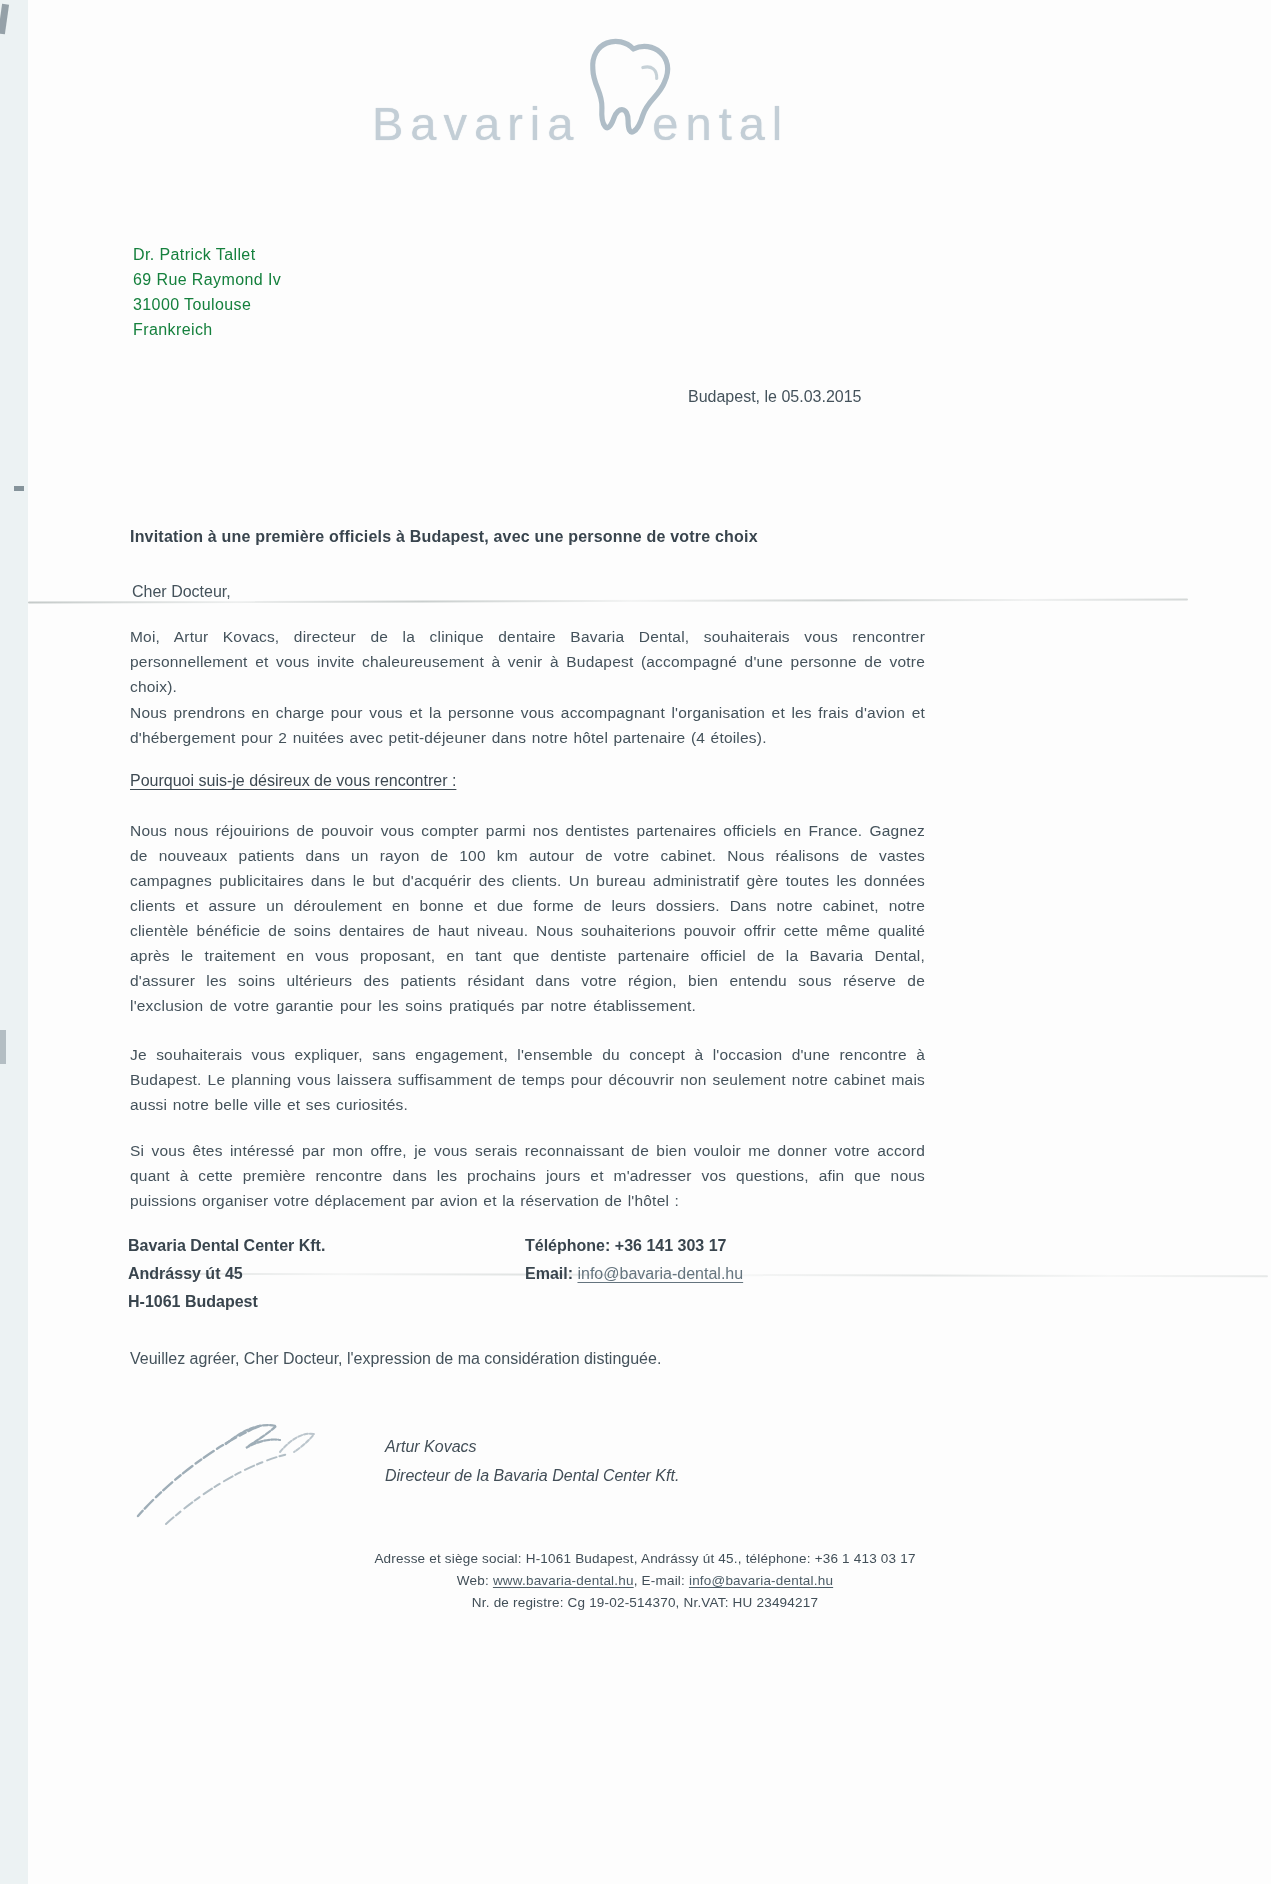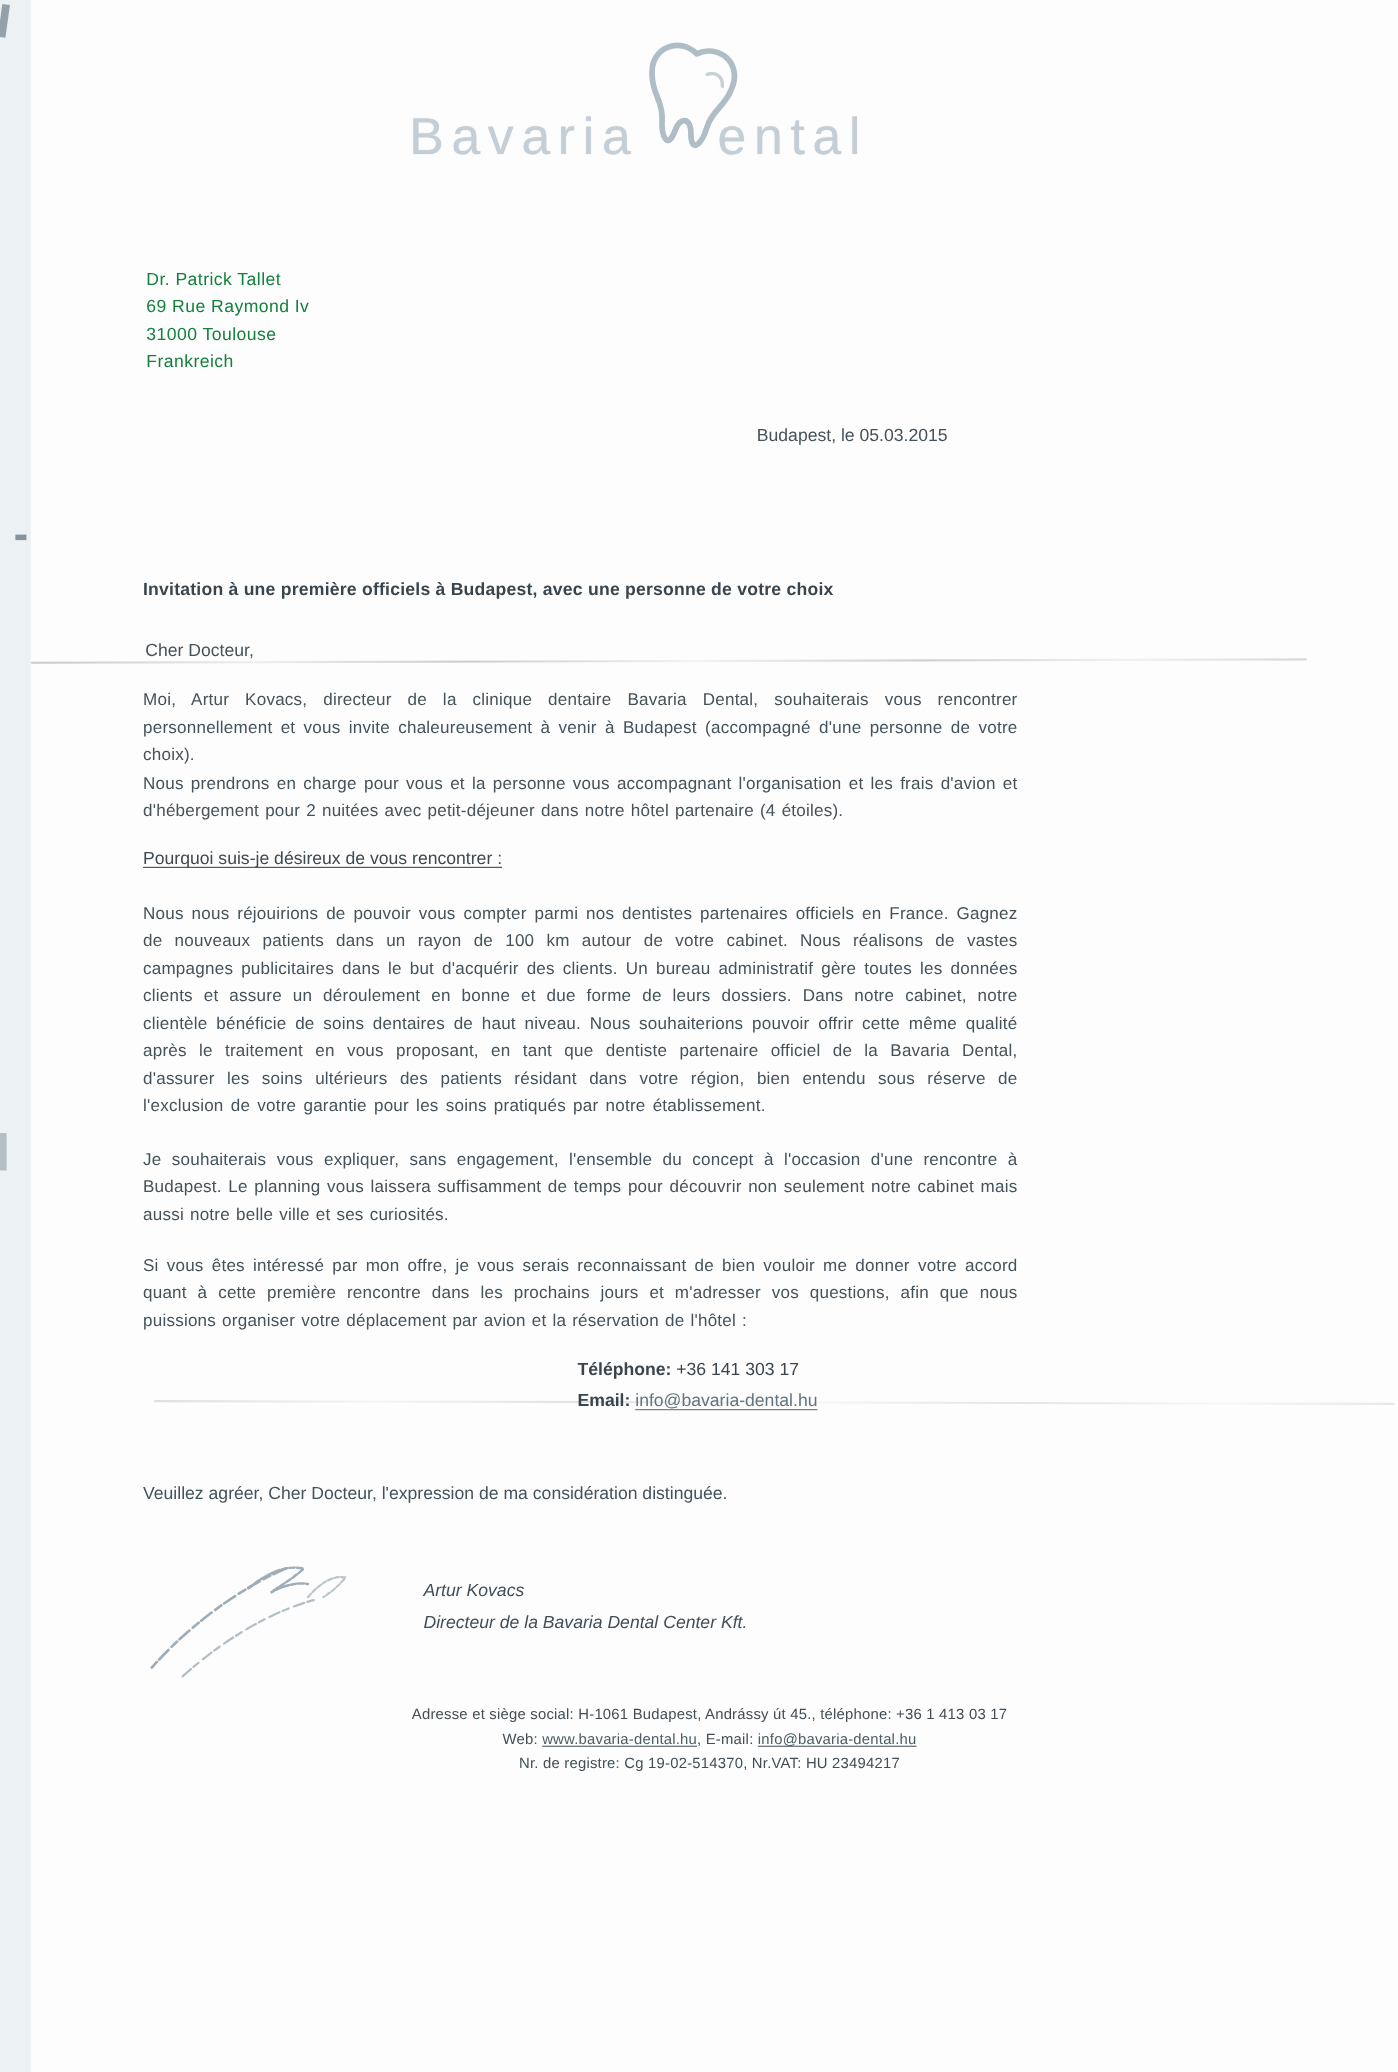--- a/index.html
+++ b/index.html
@@ -137,21 +137,21 @@
     color: #39454e;
   }
   .contact-right {
     position: absolute;
     left: 525px; top: 1232px;
     font-size: 16px;
     line-height: 28px;
     color: #39454e;
   }
   .contact-right .lbl { font-weight: bold; }
-  .contact-right .val-bold { font-weight: normal; }
+  .contact-right .val-bold { font-weight: bold; }
   .email-link {
     color: #64747e;
     text-decoration: underline;
     text-underline-offset: 3px;
     font-weight: normal;
   }
 
   .closing {
     position: absolute;
     left: 130px; top: 1350px;
@@ -226,20 +226,25 @@
 
   <div class="salutation">Cher Docteur,</div>
 
   <div class="para p1">Moi, Artur Kovacs, directeur de la clinique dentaire Bavaria Dental, souhaiterais vous rencontrer personnellement et vous invite chaleureusement à venir à Budapest (accompagné d'une personne de votre choix).</div>
   <div class="para p2">Nous prendrons en charge pour vous et la personne vous accompagnant l'organisation et les frais d'avion et d'hébergement pour 2 nuitées avec petit-déjeuner dans notre hôtel partenaire (4 étoiles).</div>
   <div class="section-heading">Pourquoi suis-je désireux de vous rencontrer :</div>
   <div class="para p3">Nous nous réjouirions de pouvoir vous compter parmi nos dentistes partenaires officiels en France. Gagnez de nouveaux patients dans un rayon de 100 km autour de votre cabinet. Nous réalisons de vastes campagnes publicitaires dans le but d'acquérir des clients. Un bureau administratif gère toutes les données clients et assure un déroulement en bonne et due forme de leurs dossiers. Dans notre cabinet, notre clientèle bénéficie de soins dentaires de haut niveau. Nous souhaiterions pouvoir offrir cette même qualité après le traitement en vous proposant, en tant que dentiste partenaire officiel de la Bavaria Dental, d'assurer les soins ultérieurs des patients résidant dans votre région, bien entendu sous réserve de l'exclusion de votre garantie pour les soins pratiqués par notre établissement.</div>
   <div class="para p5">Si vous êtes intéressé par mon offre, je vous serais reconnaissant de bien vouloir me donner votre accord quant à cette première rencontre dans les prochains jours et m'adresser vos questions, afin que nous puissions organiser votre déplacement par avion et la réservation de l'hôtel :</div>
   <div class="para p4">Je souhaiterais vous expliquer, sans engagement, l'ensemble du concept à l'occasion d'une rencontre à Budapest. Le planning vous laissera suffisamment de temps pour découvrir non seulement notre cabinet mais aussi notre belle ville et ses curiosités.</div>
 
+  <div class="contact-left">
+    <div>Bavaria Dental Center Kft.</div>
+    <div>Andrássy út 45</div>
+    <div>H-1061 Budapest</div>
+  </div>
   <div class="contact-right">
     <div>
       <span class="lbl">Téléphone:</span>
       <span class="val-bold">+36 141 303 17</span>
     </div>
     <div>
       <span class="lbl">Email:</span>
       <span class="email-link">info@bavaria-dental.hu</span>
     </div>
   </div>

